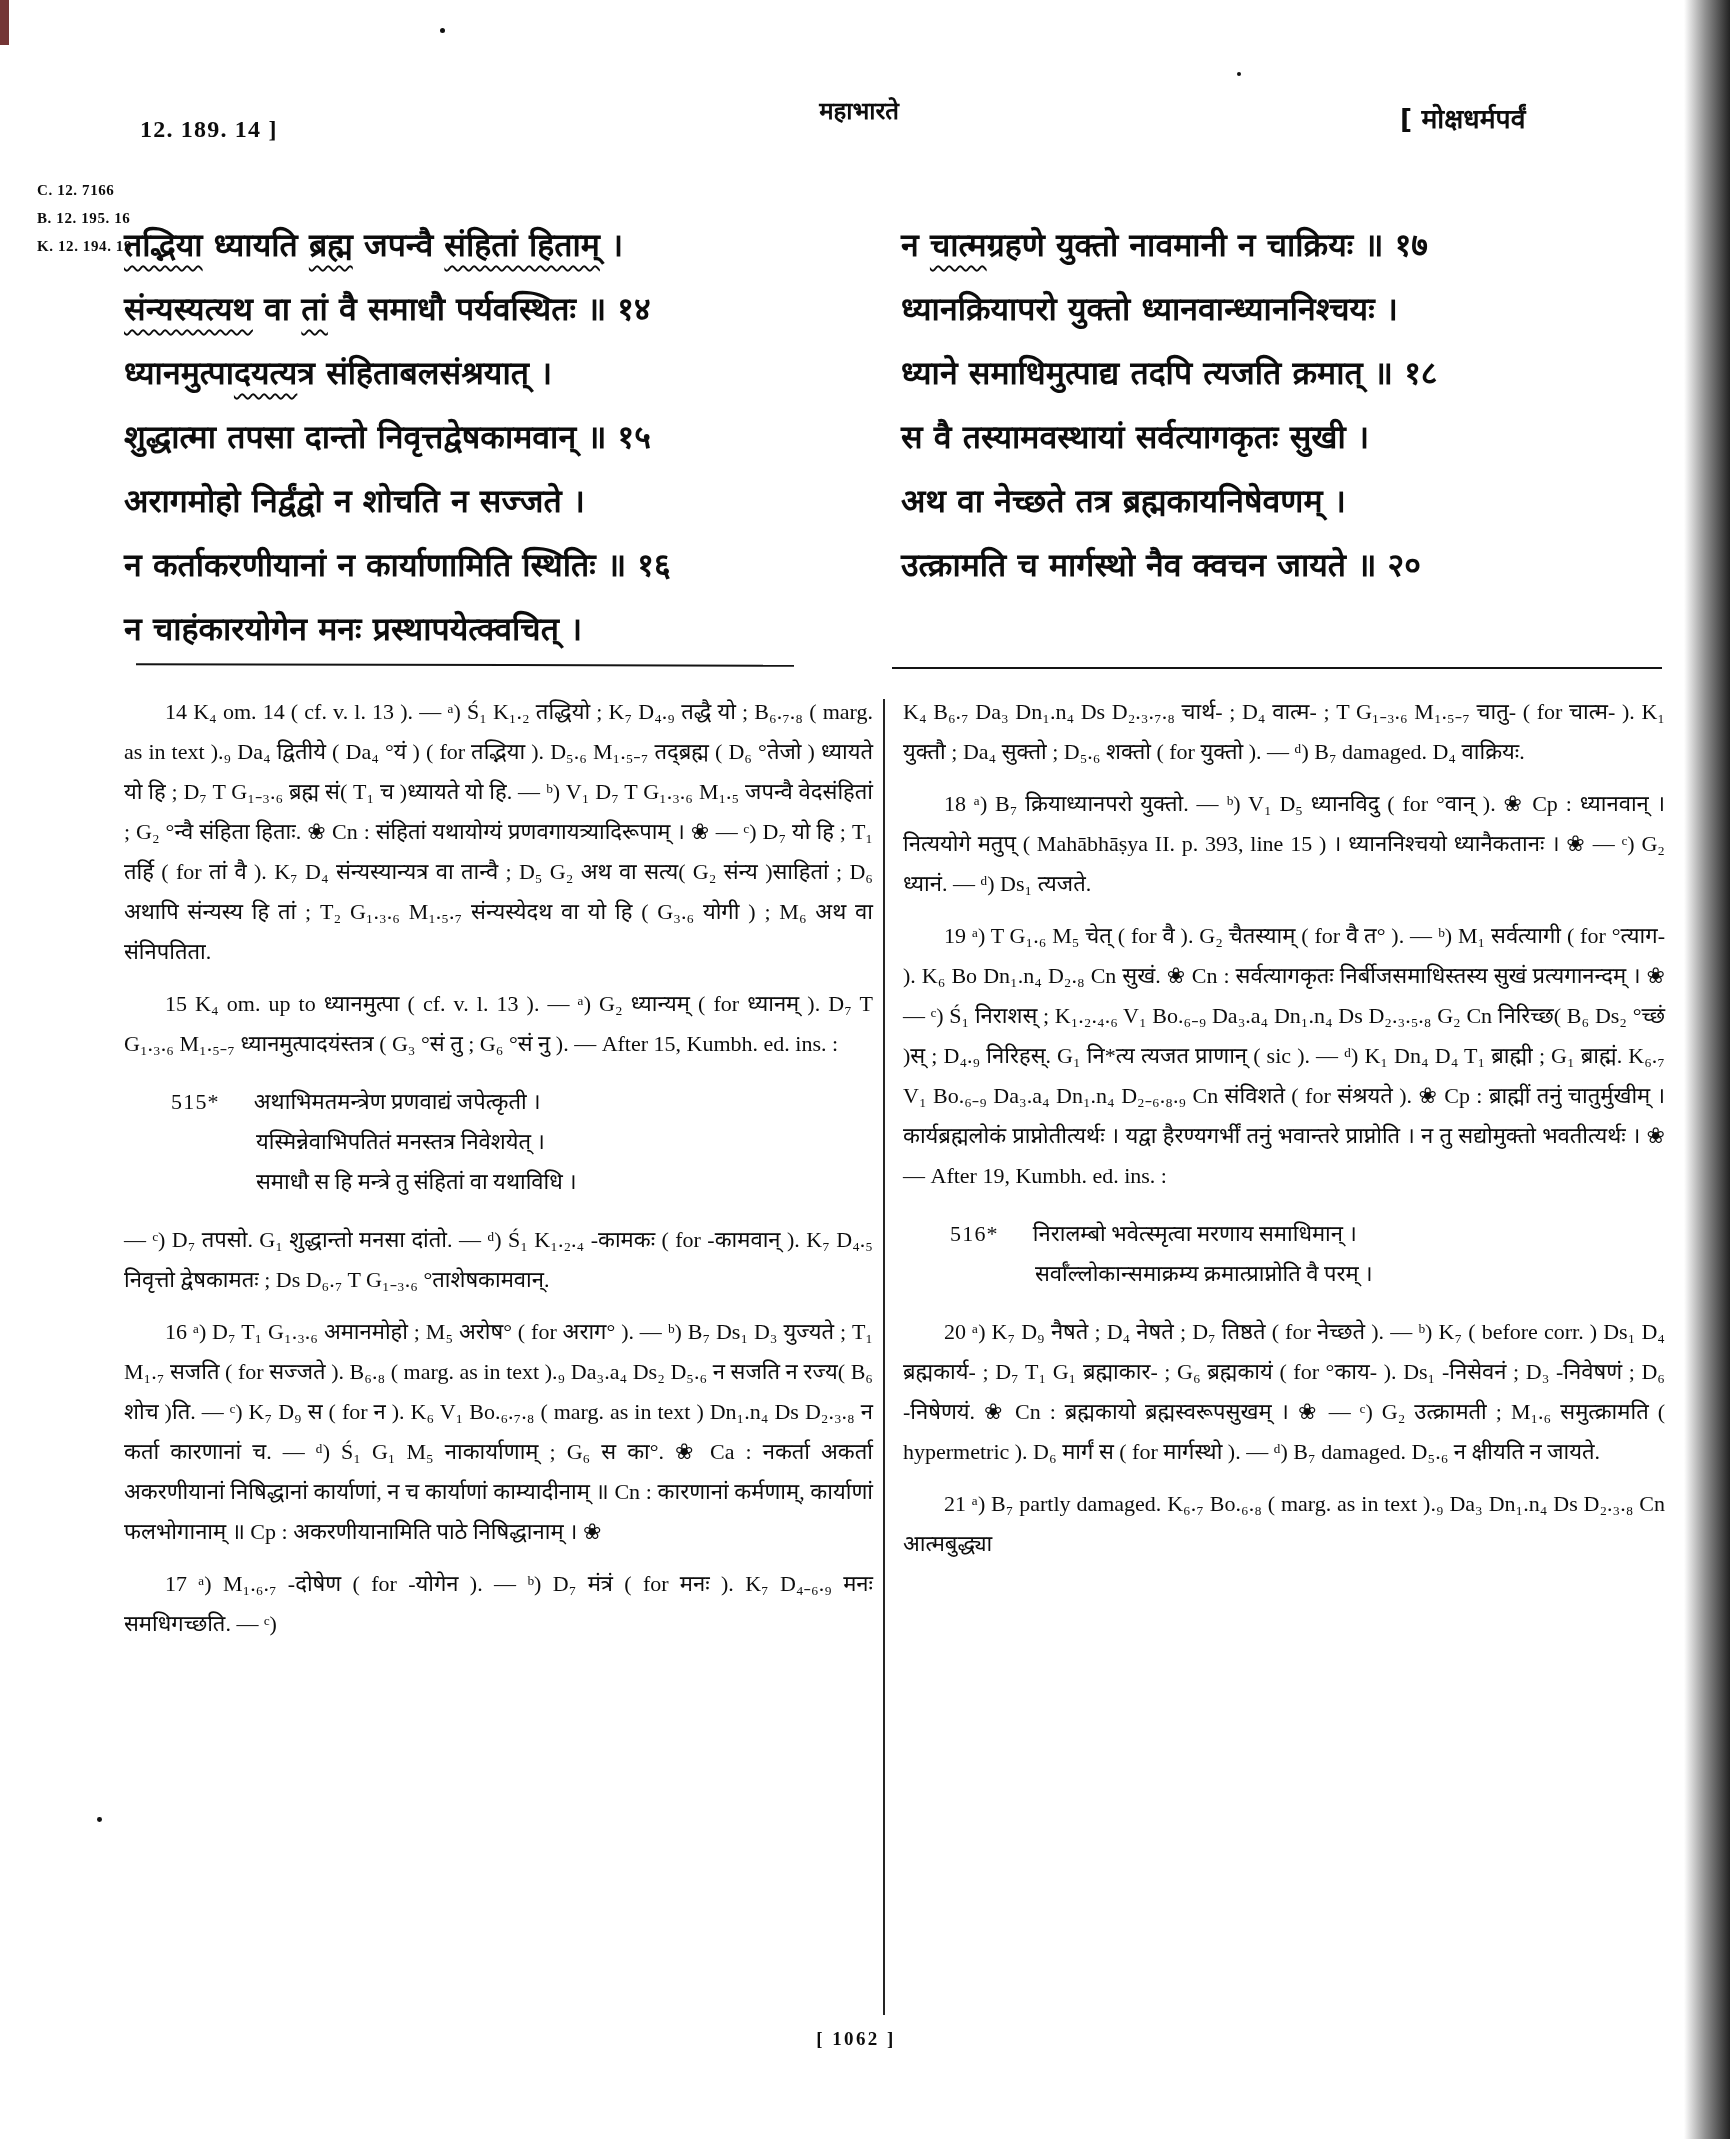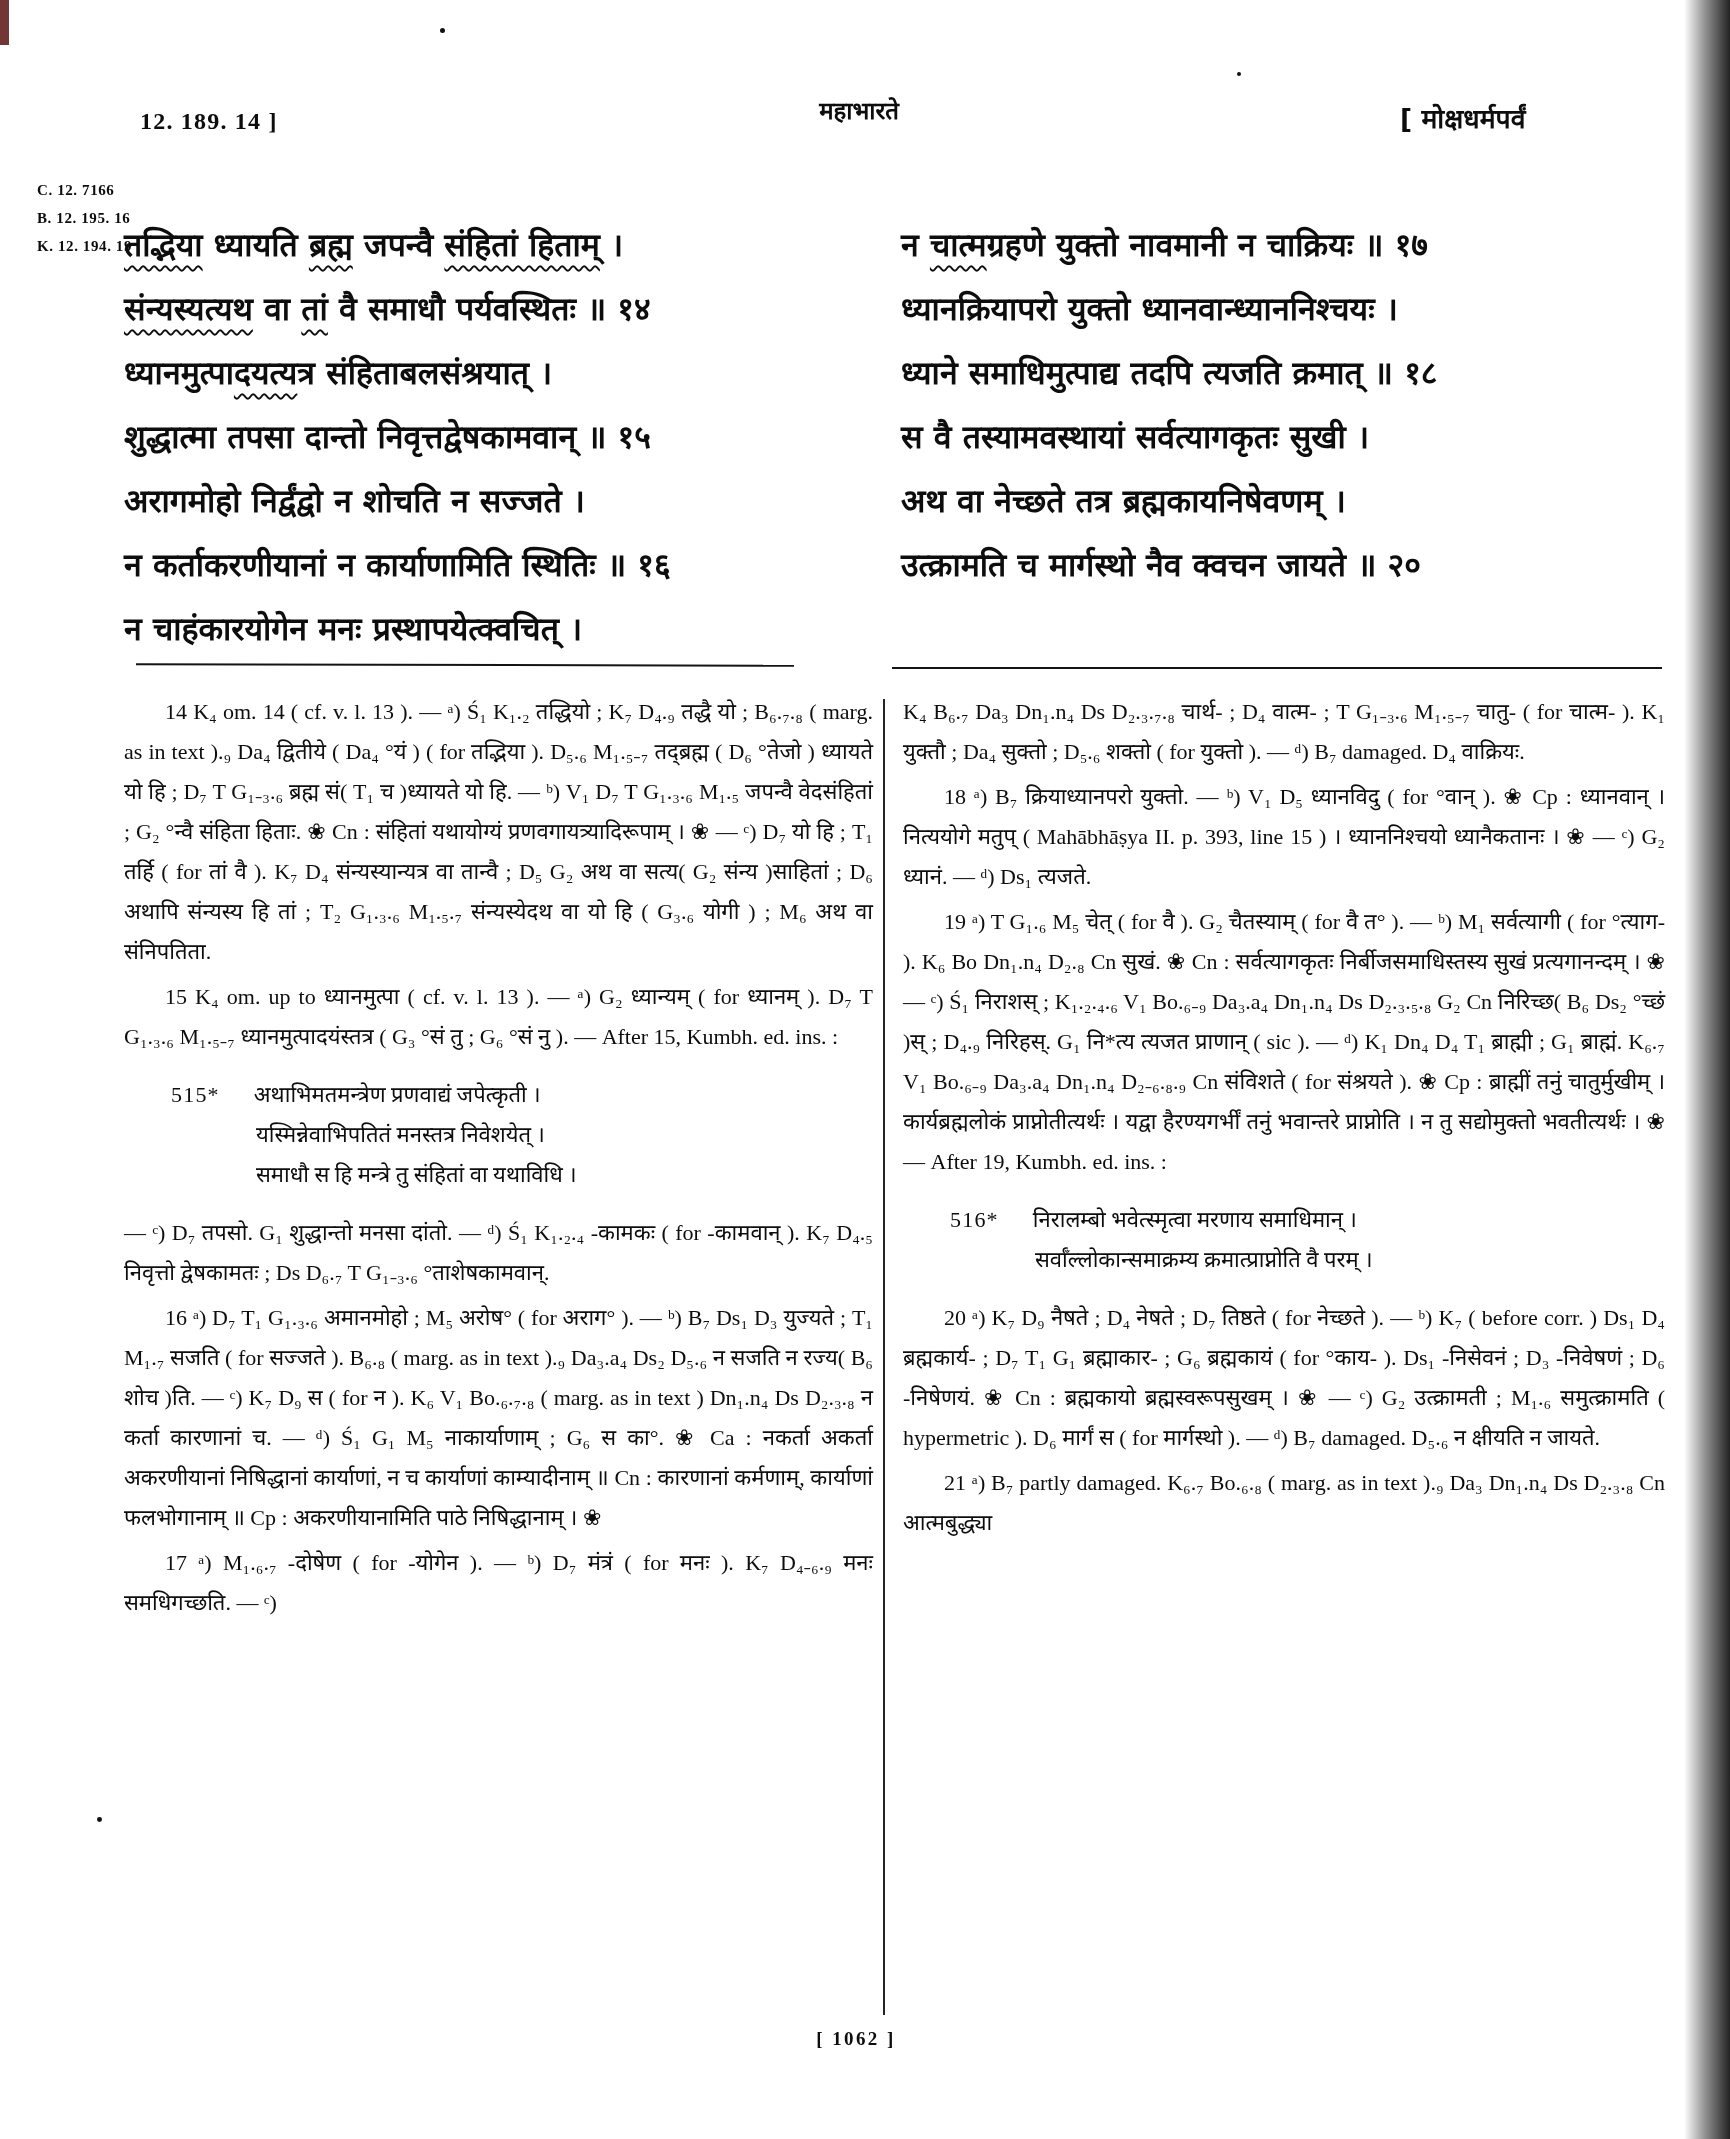--- a/index.html
+++ b/index.html
@@ -16,21 +16,21 @@
     position:absolute;top:0;right:0;width:47px;height:2140px;
     background:linear-gradient(to right, rgba(0,0,0,0) 0%, rgba(55,55,55,0.55) 45%, #1e1e1e 100%);
   }
   .corner-mark{
     position:absolute;left:0;top:0;width:8.5px;height:45px;
     background:#5c1212;opacity:.85;
   }
   .speck{position:absolute;background:#111;border-radius:50%;}
   
   .hdr-ref{
-    position:absolute;left:140px;top:108px;
+    position:absolute;left:140px;top:116px;
     font-weight:bold;font-size:24px;letter-spacing:1.2px;
   }
   .hdr-center{
     position:absolute;left:50%;top:93px;transform:translateX(-58%);
     font-family:"DejaVu Sans", sans-serif;font-weight:700;font-size:24px;
   }
   .hdr-right{
     position:absolute;left:1400px;top:100px;
     font-family:"DejaVu Sans", sans-serif;font-weight:700;font-size:26.6px;
   }
@@ -64,21 +64,21 @@
   
   .acol{
     position:absolute;top:692px;
     font-size:22px;line-height:40px;
     text-align:justify;
   }
   #app-left{left:124px;width:749px;}
   #app-right{left:903px;width:762px;}
   .app-para{margin:0;}
   .app-para.indent{text-indent:41px;}
-  .app-para.gap{margin-top:5px;}
+  .app-para.gap{margin-top:12px;}
   .inset-verse{margin:18px 0 18px 0;}
   .inset-line{padding-left:132px;white-space:nowrap;}
   .inset-line.first{padding-left:47px;}
   .inset-label{margin-right:34px;letter-spacing:1.2px;}
   
   .pageno{
     position:absolute;left:50%;top:2028px;transform:translateX(-62%);
     font-size:19px;font-weight:bold;letter-spacing:2.4px;
   }
 </style>

